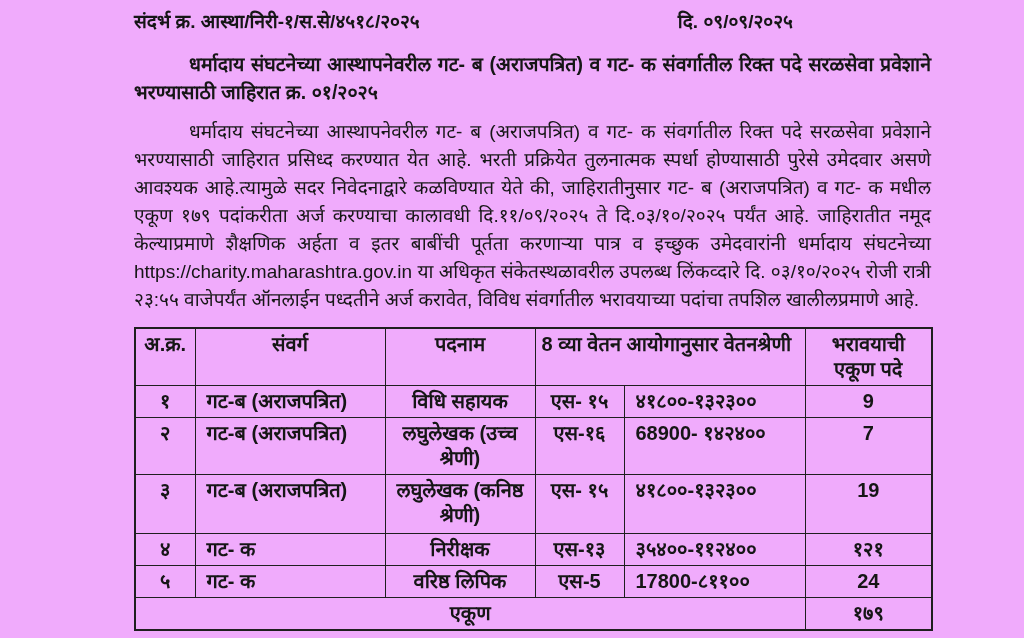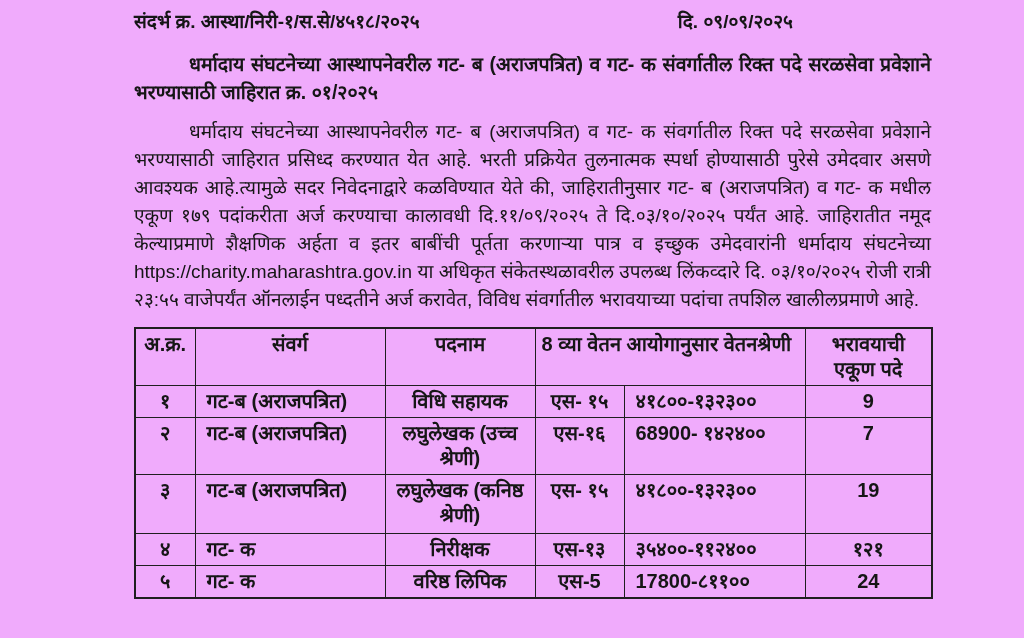--- a/index.html
+++ b/index.html
@@ -140,17 +140,21 @@
 
         <tr class="r4">
           <td class="c">५</td>
           <td class="lft">गट- क</td>
           <td class="c">वरिष्ठ लिपिक</td>
           <td class="c">एस-5</td>
           <td class="lft">17800-८११००</td>
           <td class="c">24</td>
         </tr>
 
+        <tr class="ftr">
+          <td class="c" colspan="5">एकूण</td>
+          <td class="c">१७९</td>
+        </tr>
       </tbody>
     </table>
 
   </div>
 </div>
 
 </body></html>

